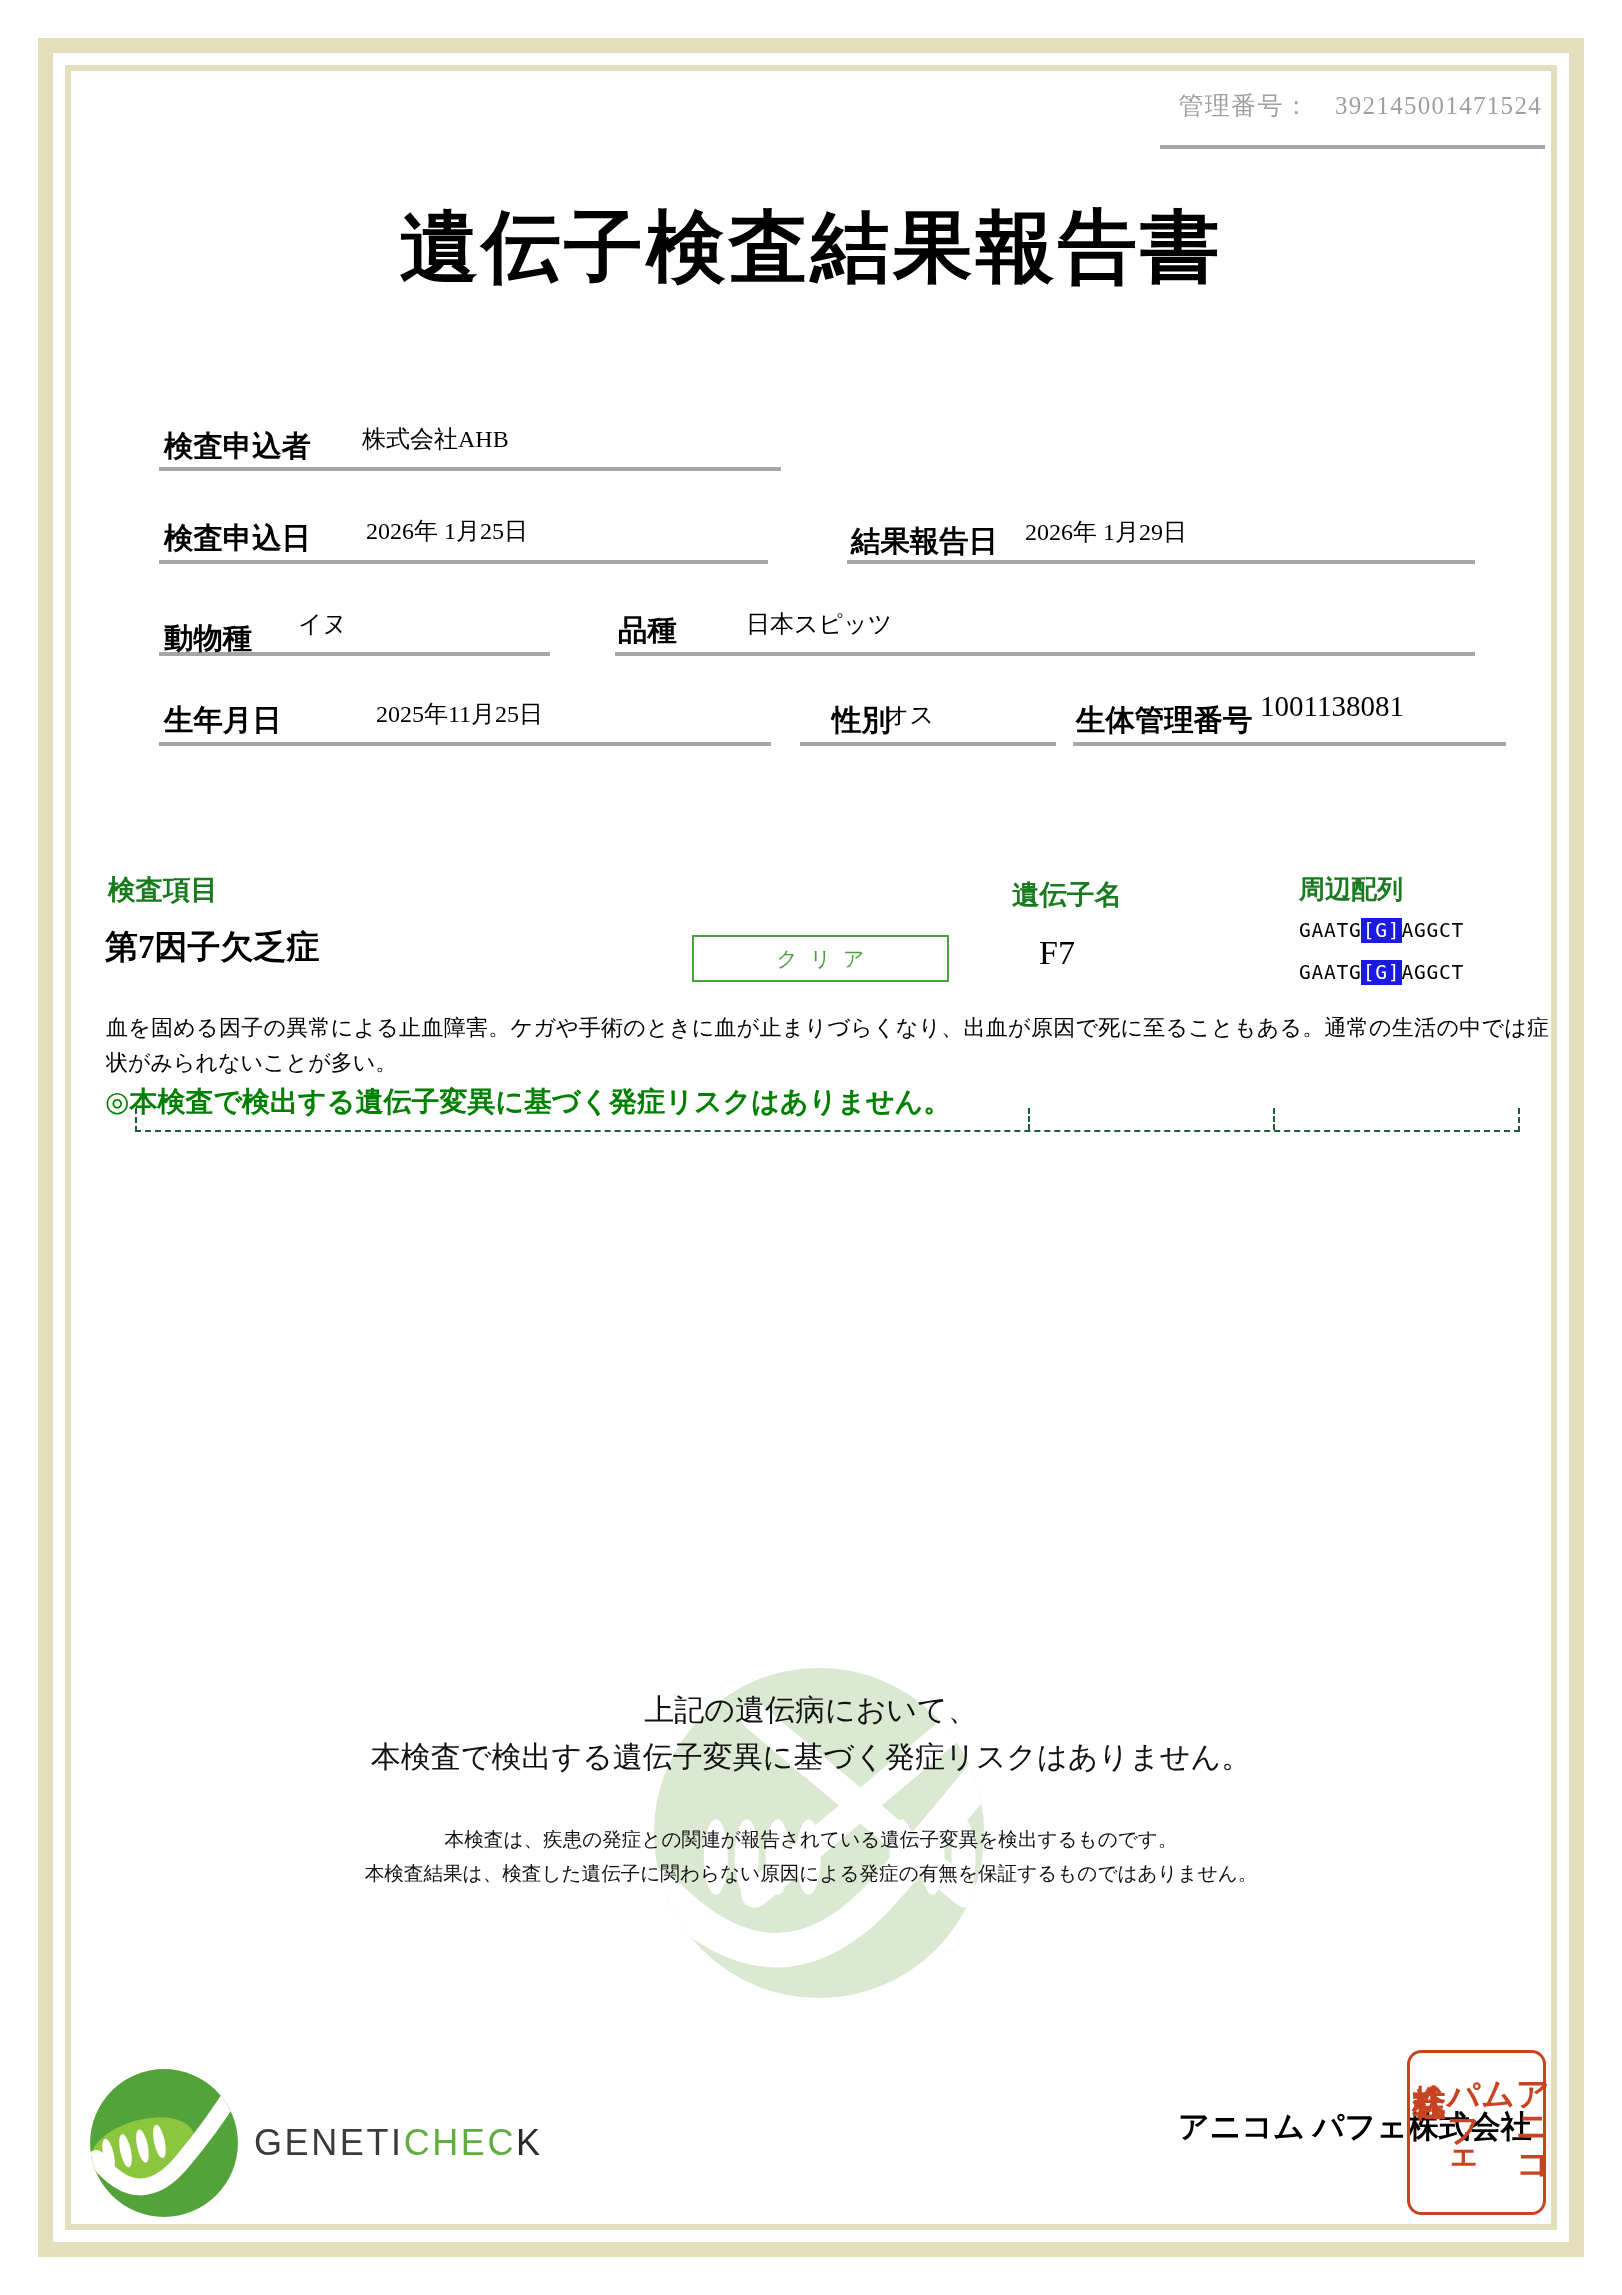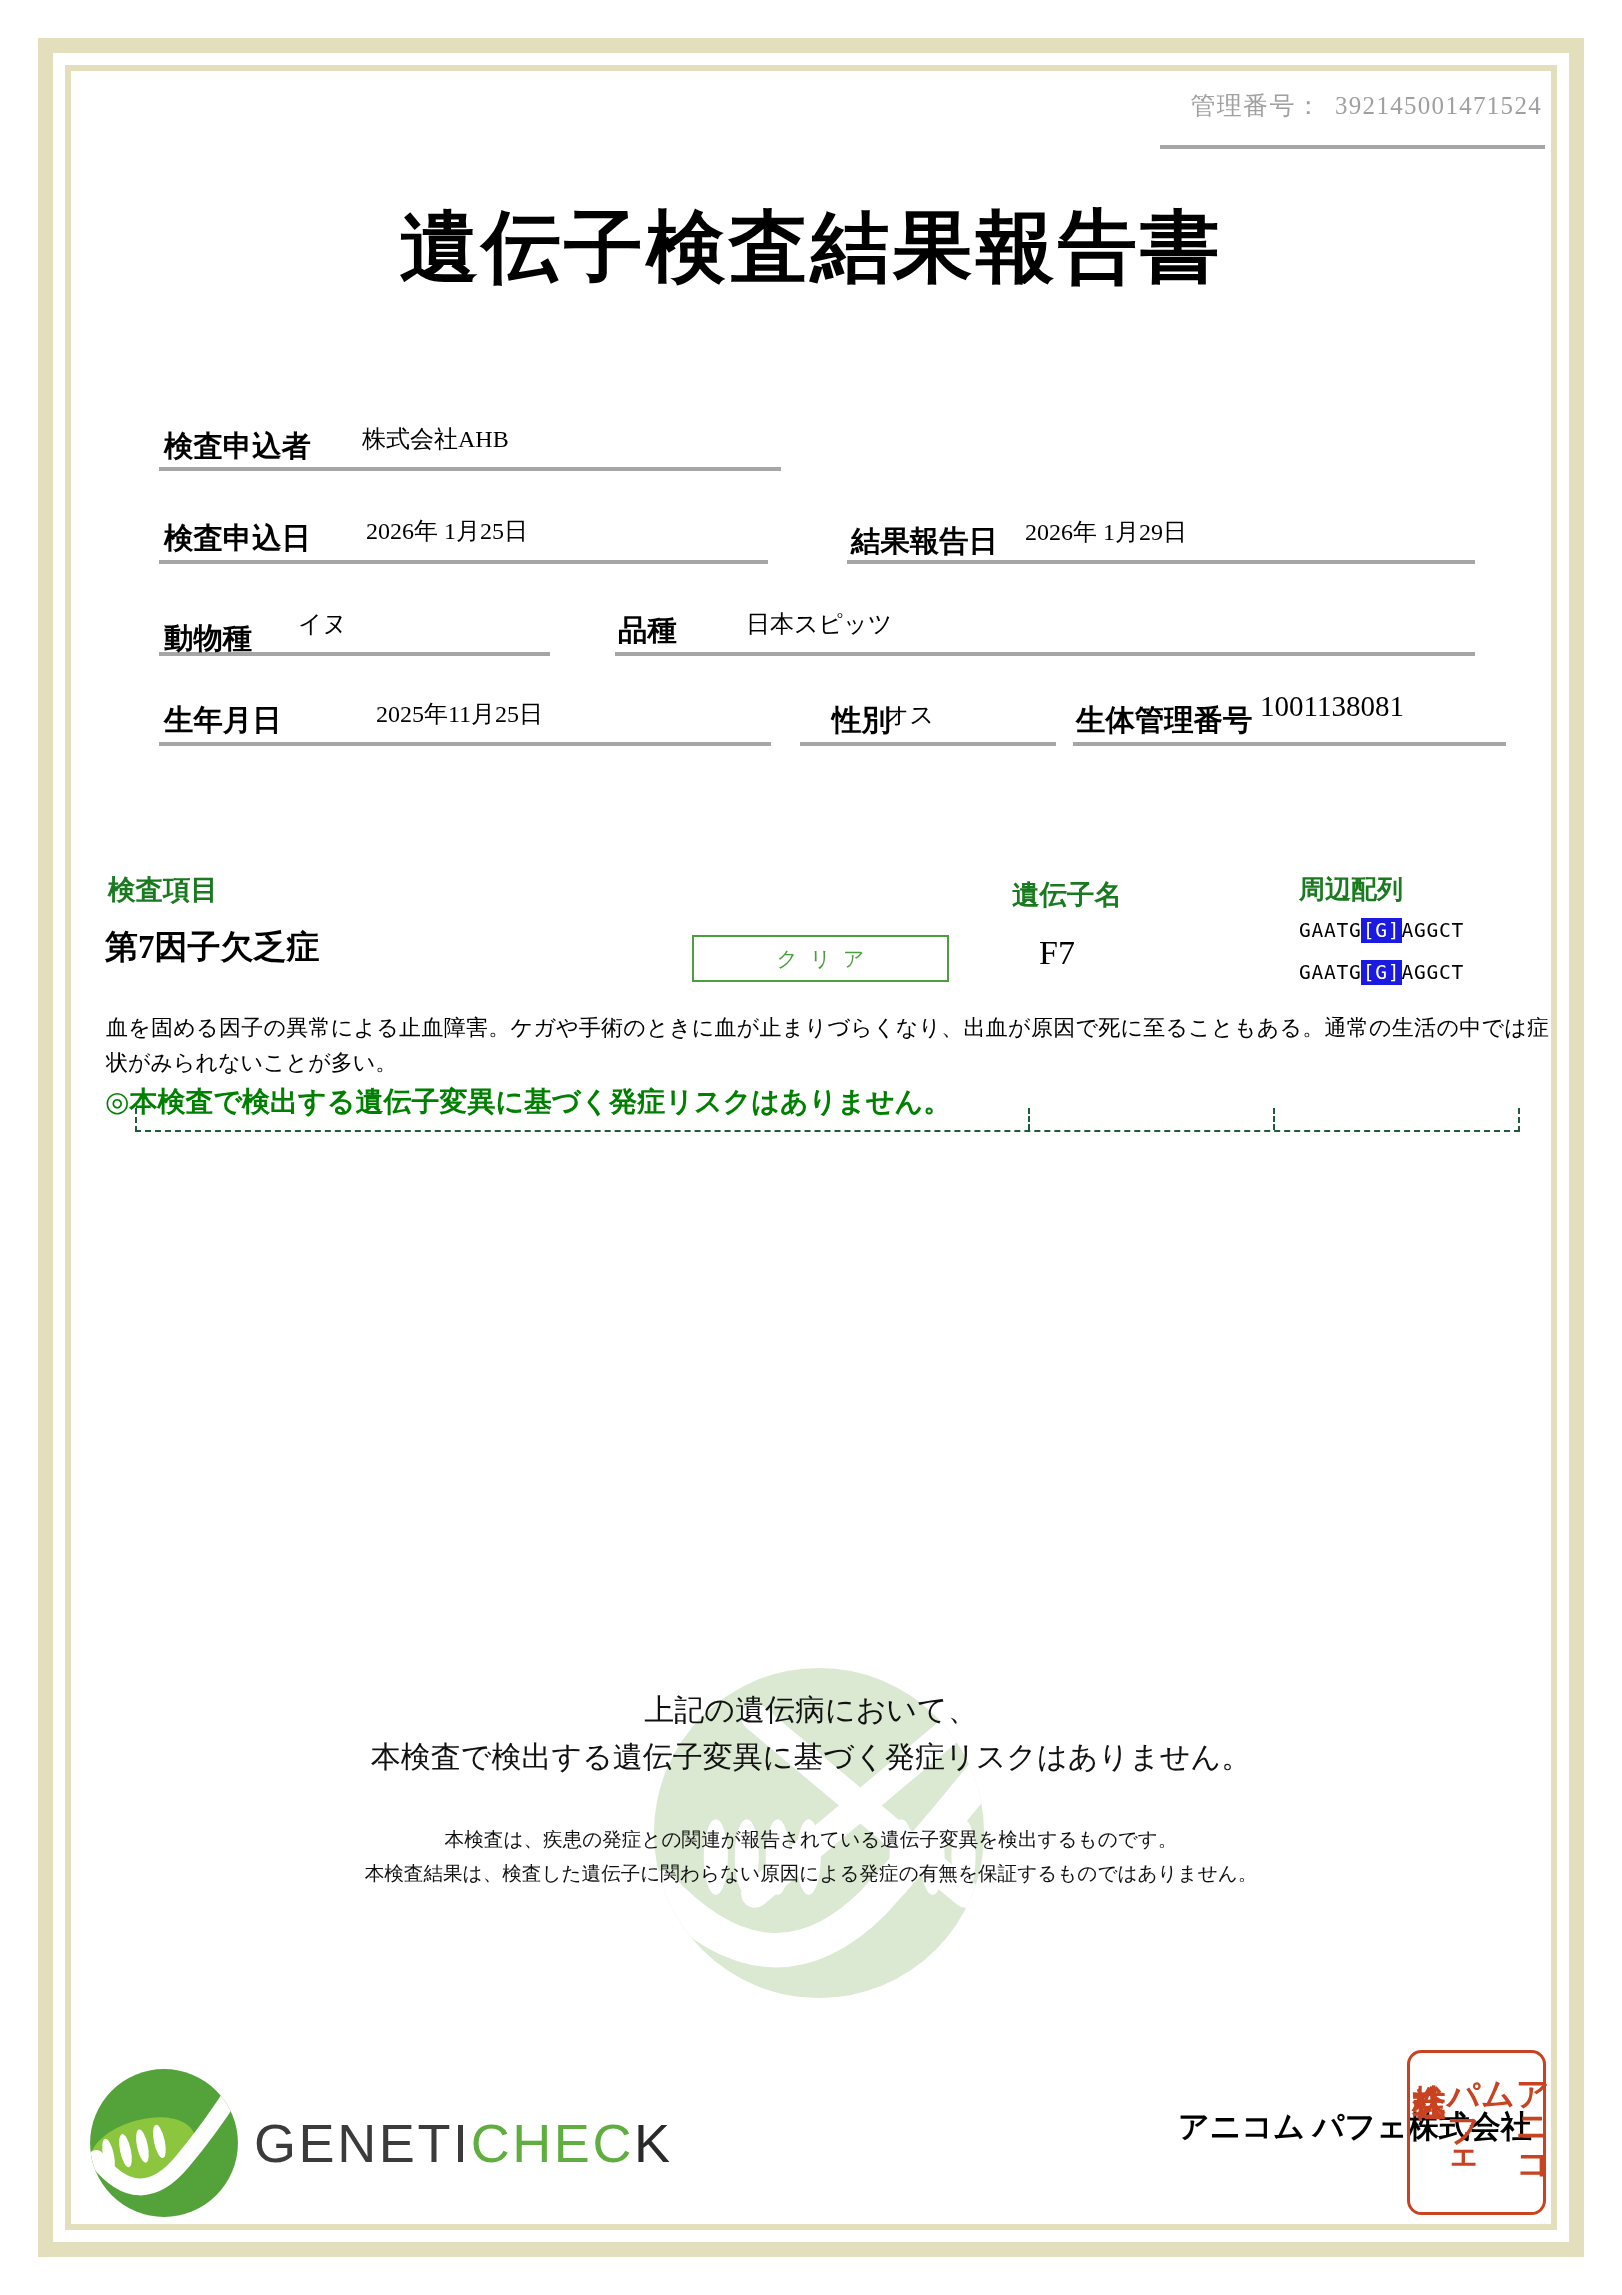--- a/index.html
+++ b/index.html
@@ -4,21 +4,21 @@
 <style>
   html,body{margin:0;padding:0;background:#ffffff;}
   .page{position:relative;width:1622px;height:2295px;background:#ffffff;overflow:hidden;
         font-family:"Liberation Serif","DejaVu Serif",serif;color:#000;}
   
   .frame-outer{position:absolute;left:38px;top:38px;right:38px;bottom:38px;border:15px solid #e3debc;}
   .frame-inner{position:absolute;left:65px;top:65px;right:65px;bottom:65px;border:6.5px solid #e3debc;}
 
   
   .mgmt{position:absolute;top:89px;right:80px;font-size:25px;color:#a0a0a0;letter-spacing:1.3px;white-space:nowrap;}
-  .mgmt .num{margin-left:13px;}
+  .mgmt .num{margin-left:25px;}
   .mgmt-underline{position:absolute;top:145px;left:1160px;width:385px;height:3.9px;background:#a6a6a6;}
 
   .title{position:absolute;top:195px;left:0;width:100%;margin:0;text-align:center;
          font-size:79px;font-weight:bold;letter-spacing:3.3px;}
 
   
   .flabel{position:absolute;font-size:29.4px;font-weight:bold;white-space:nowrap;z-index:1;}
   .fvalue{position:absolute;font-size:24px;white-space:nowrap;z-index:1;}
   .uline{position:absolute;height:3.9px;background:#a6a6a6;}
 
@@ -46,21 +46,21 @@
   .summary-line{position:absolute;left:0;width:100%;text-align:center;z-index:1;
                 font-family:"Liberation Sans","DejaVu Sans",sans-serif;color:#111;white-space:nowrap;}
   .sum1{top:1690px;font-size:30px;}
   .sum2{top:1737px;font-size:30px;}
   .disc1{top:1826px;font-size:19.6px;}
   .disc2{top:1860px;font-size:19.6px;}
 
   
   .logo{position:absolute;left:87px;top:2066px;display:flex;align-items:center;z-index:1;}
   .logo-mark{width:154px;height:154px;}
-  .logo-text{font-family:"Liberation Sans","DejaVu Sans",sans-serif;font-size:54px;letter-spacing:2.6px;margin-left:13px;white-space:nowrap;}
+  .logo-text{font-family:"Liberation Sans","DejaVu Sans",sans-serif;font-size:36px;letter-spacing:2.6px;margin-left:13px;white-space:nowrap;}
   .lt-dark{color:#3b3b3b;}
   .lt-green{color:#5fae3f;}
   .lt-k{color:#2a2a2a;}
   .company{position:absolute;left:1178px;top:2106px;font-size:31px;font-weight:bold;white-space:nowrap;z-index:1;}
   .seal{position:absolute;left:1407px;top:2050px;width:139px;height:165px;border:3.9px solid #c84322;border-radius:14.4px;
         display:flex;flex-direction:row-reverse;justify-content:space-evenly;align-items:flex-start;
         padding:5.2px 1.3px;box-sizing:border-box;z-index:2;background:transparent;}
   .seal-col{writing-mode:vertical-rl;text-orientation:upright;font-size:33px;font-weight:bold;
             color:#c84322;line-height:1.05;letter-spacing:0.7px;}
 </style>

